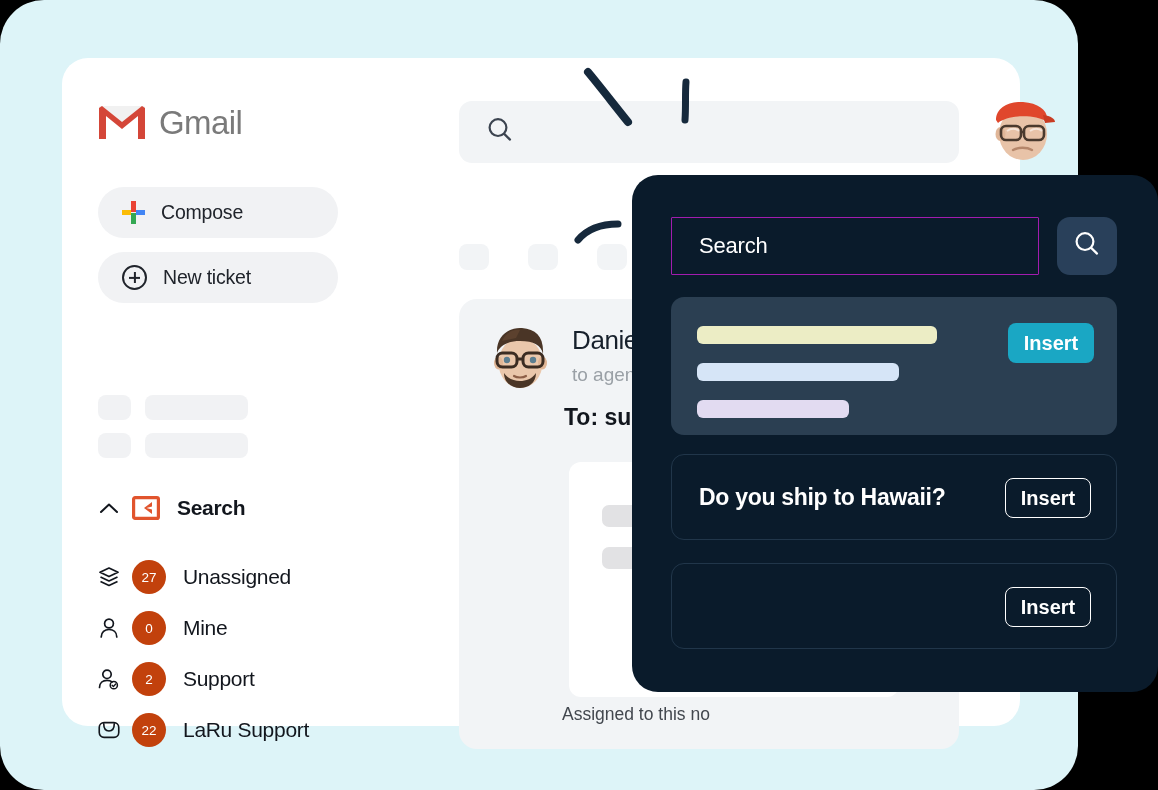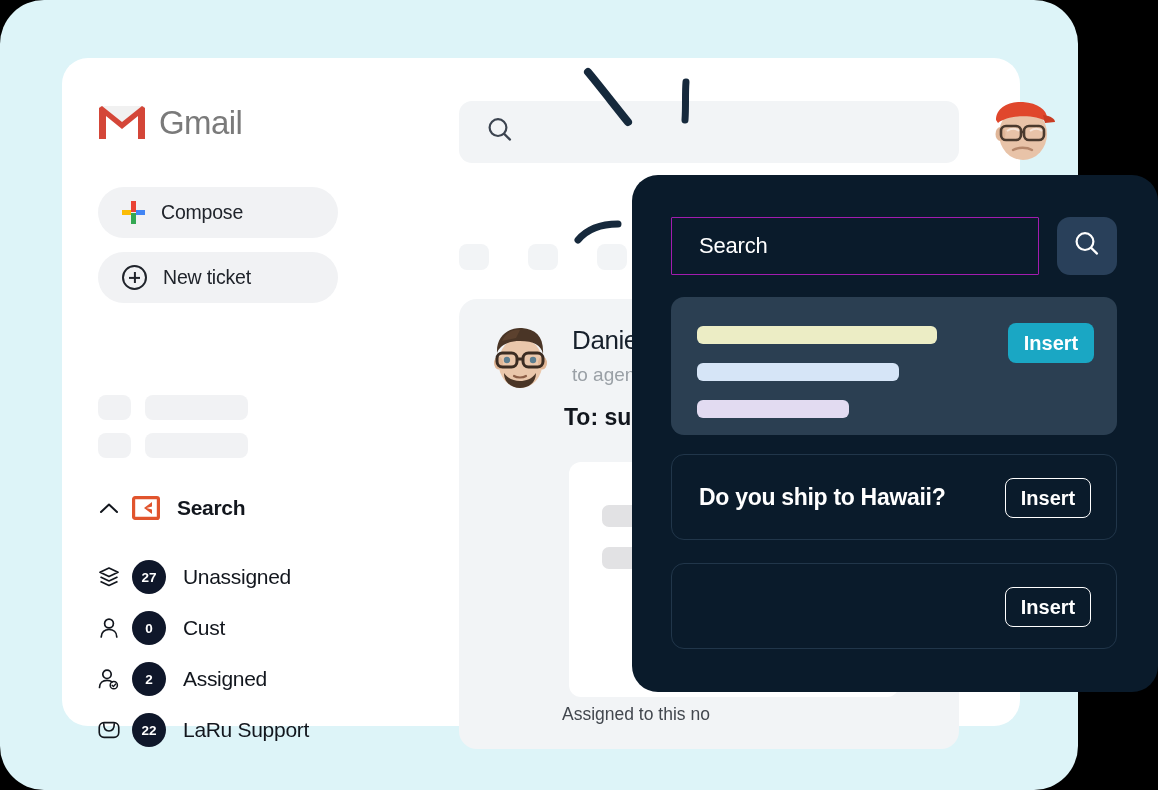--- a/index.html
+++ b/index.html
@@ -73,23 +73,23 @@
   .keeping-row { position: absolute; left: 36px; top: 438px; display: flex; align-items: center; }
   .chev-up { width: 22px; margin-right: 12px; display: flex; justify-content: center; }
   .keeping-logo { width: 28px; height: 24px; margin-right: 17px; }
   .keeping-label { font-size: 21px; font-weight: bold; color: #12161d; letter-spacing: -0.3px; }
 
   
   .nav-item { position: absolute; left: 36px; display: flex; align-items: center; height: 34px; }
   .nav-icon { width: 22px; height: 24px; margin-right: 12px; display: flex; align-items: center; justify-content: center; }
   .nav-badge {
     width: 34px; height: 34px; border-radius: 50%;
-    background: #0f172a; color: #ffffff;
+    background: #c2410c; color: #ffffff;
     display: flex; align-items: center; justify-content: center;
-    font-size: 13.5px; font-weight: bold; margin-right: 17px;
+    font-size: 13.5px; font-weight: normal; margin-right: 17px;
   }
   .nav-label { font-size: 21px; color: #12161d; letter-spacing: -0.3px; }
 
   
   .main { position: absolute; left: 340px; top: 0; right: 0; bottom: 0; }
 
   .searchbar {
     position: absolute; left: 57px; top: 43px;
     width: 500px; height: 62px;
     background: #f2f4f6; border-radius: 13px;
@@ -255,34 +255,34 @@
       </div>
 
       <div class="nav-item" style="top:553px">
         <span class="nav-icon">
           <svg width="20" height="22" viewBox="0 0 20 22">
               <circle cx="10" cy="6.5" r="4.4" fill="none" stroke="#12161d" stroke-width="1.7"></circle>
               <path d="M2.2 20 C2.2 14.8 5.8 12.5 10 12.5 C14.2 12.5 17.8 14.8 17.8 20" fill="none" stroke="#12161d" stroke-width="1.7" stroke-linecap="round"></path>
             </svg>
         </span>
         <span class="nav-badge">0</span>
-        <span class="nav-label">Cust</span>
+        <span class="nav-label">Mine</span>
       </div>
 
       <div class="nav-item" style="top:604px">
         <span class="nav-icon">
           <svg width="22" height="22" viewBox="0 0 22 22">
               <circle cx="9" cy="6.3" r="4.2" fill="none" stroke="#12161d" stroke-width="1.7"></circle>
               <path d="M1.5 19.5 C1.5 14.6 5 12.3 9 12.3 C11 12.3 12.8 12.9 14.1 13.9" fill="none" stroke="#12161d" stroke-width="1.7" stroke-linecap="round"></path>
               <circle cx="15.8" cy="17.2" r="3.6" fill="none" stroke="#12161d" stroke-width="1.5"></circle>
               <path d="M14.1 17.3 L15.4 18.6 L17.7 16" fill="none" stroke="#12161d" stroke-width="1.4" stroke-linecap="round" stroke-linejoin="round"></path>
             </svg>
         </span>
         <span class="nav-badge">2</span>
-        <span class="nav-label">Assigned</span>
+        <span class="nav-label">Support</span>
       </div>
 
       <div class="nav-item" style="top:655px">
         <span class="nav-icon">
           <svg width="23" height="20" viewBox="0 0 23 20">
               <rect x="1.3" y="2.3" width="20.4" height="15.4" rx="5" fill="none" stroke="#12161d" stroke-width="1.7"></rect>
               <path d="M6 3.5 C6 8.6 8.4 11 11.5 11 C14.6 11 17 8.6 17 3.5" fill="none" stroke="#12161d" stroke-width="1.7" stroke-linecap="round"></path>
             </svg>
         </span>
         <span class="nav-badge">22</span>

